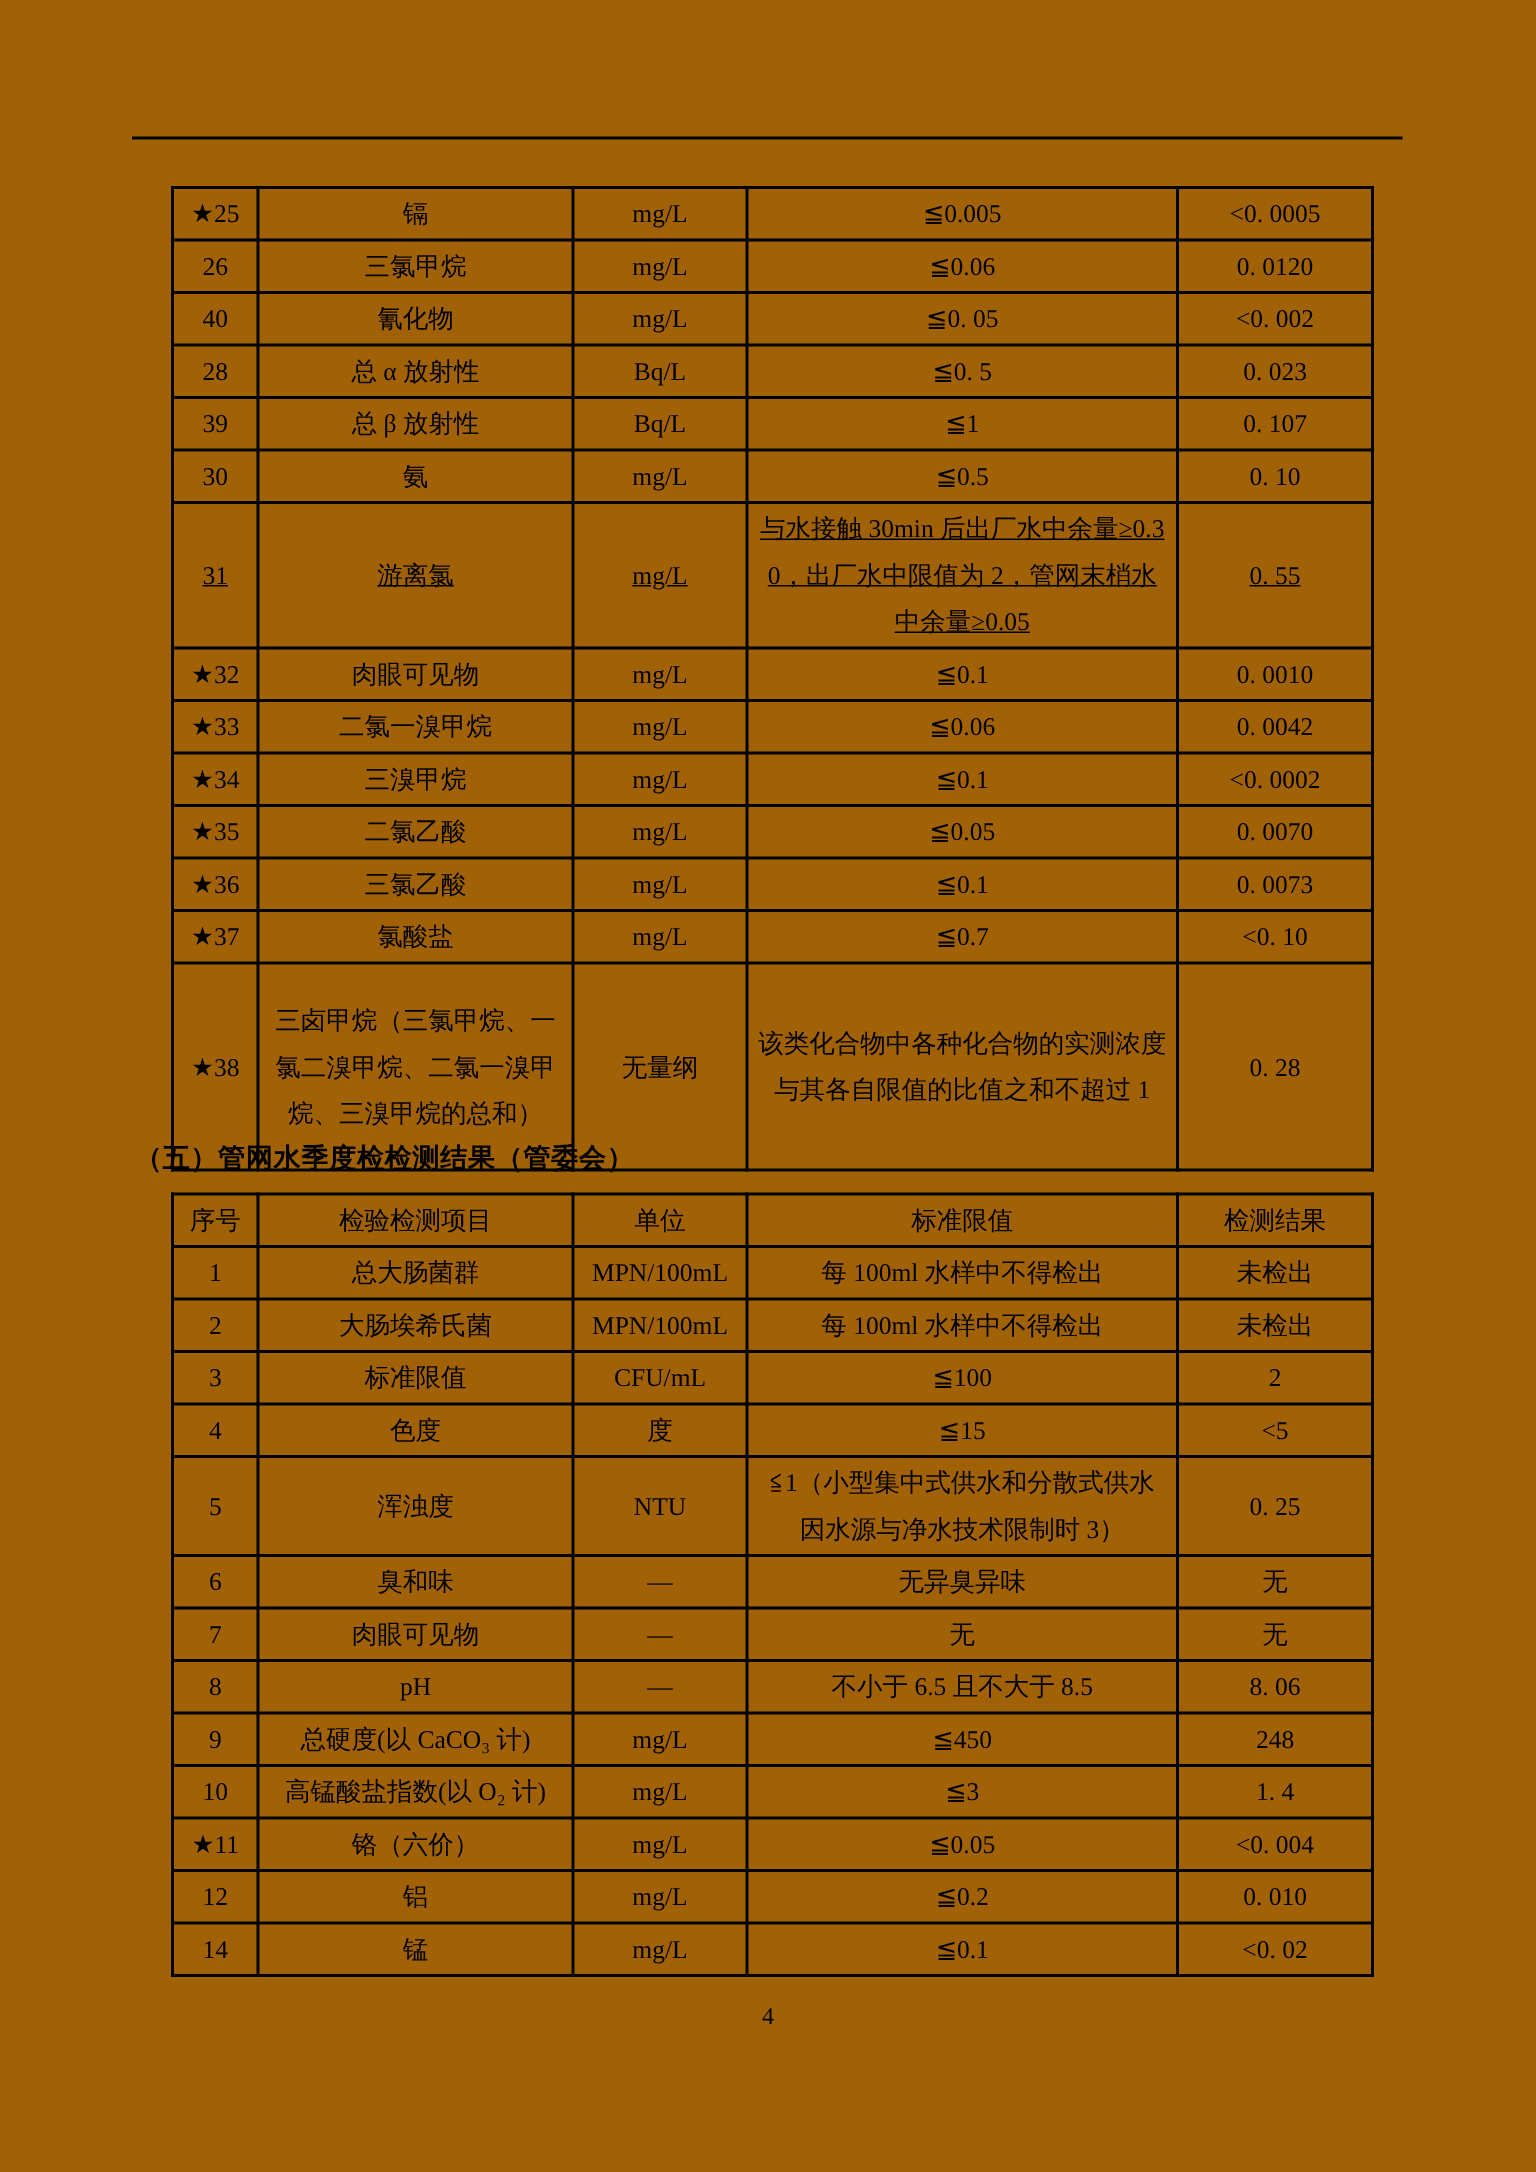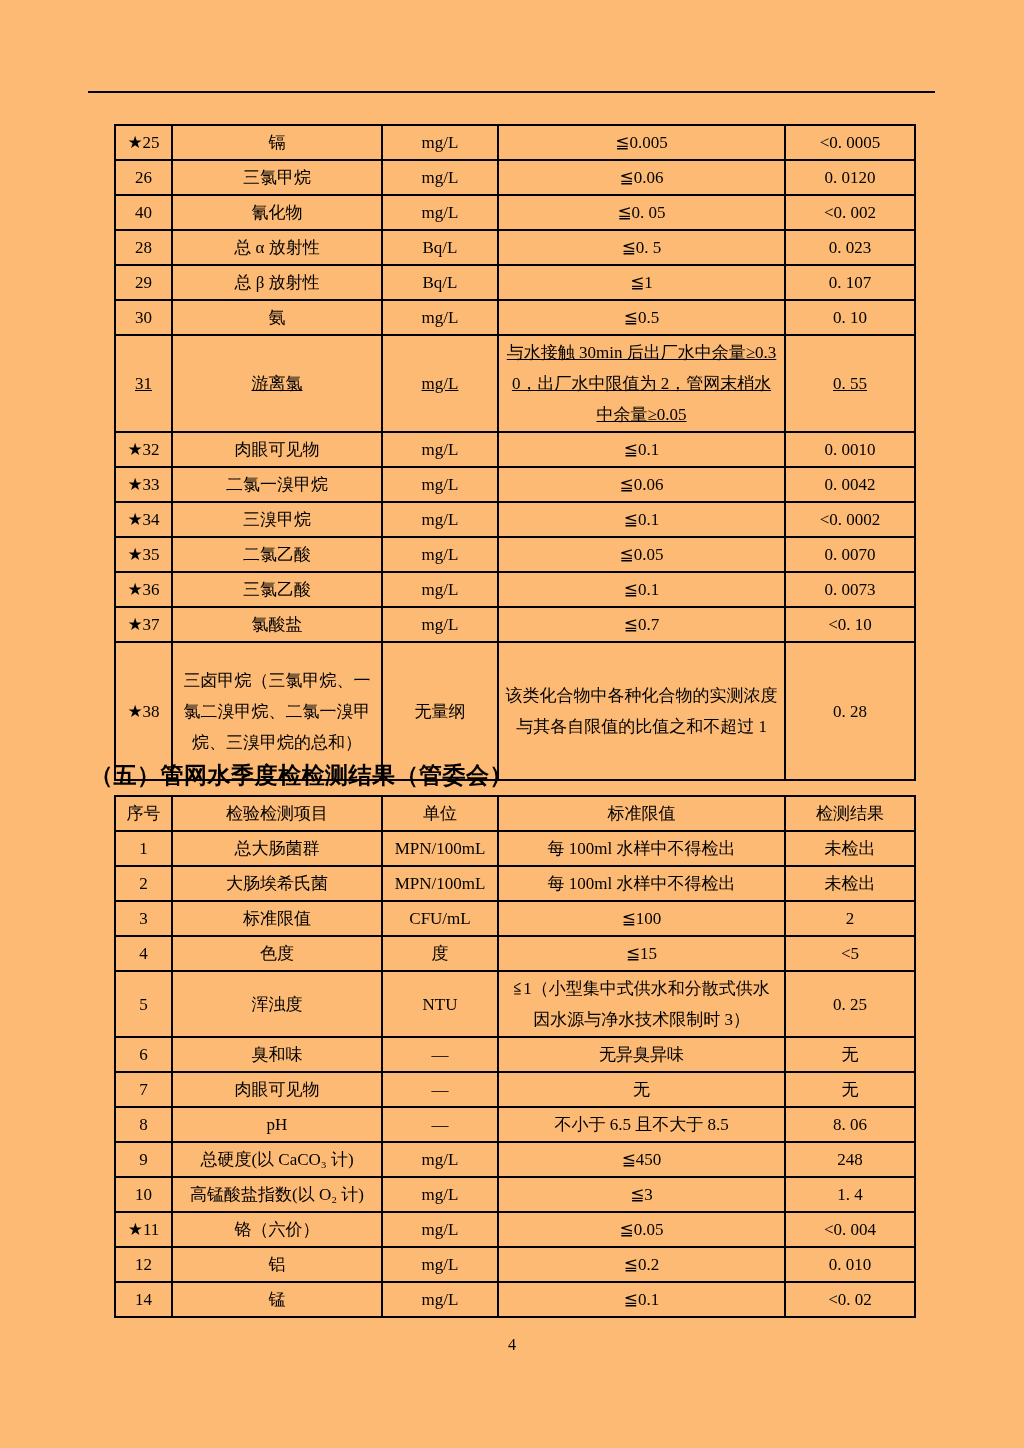--- a/index.html
+++ b/index.html
@@ -4,21 +4,21 @@
 <style>
   html, body { margin: 0; padding: 0; }
   body {
     width: 1024px; height: 1448px;
     background: #ffffff;
     color: #000000;
     font-family: "Liberation Serif", "DejaVu Serif", serif;
     position: relative;
     overflow: hidden;
   }
-  .page { position: absolute; inset: 0; background: #fdba74; }
+  .page { position: absolute; inset: 0; background: #a16207; }
 
   .header-rule {
     position: absolute;
     left: 88px; top: 91px;
     width: 847px; height: 2px;
     background: #000;
   }
 
   table.report {
     position: absolute;
@@ -48,21 +48,21 @@
   col.c-result { width: 130px; }
 
   
   #table1 tbody tr:nth-of-type(7)  td { height: 92px; text-decoration: underline; }
   #table1 tbody tr:nth-of-type(14) td { height: 134px; }
   #table2 tbody tr:nth-of-type(5)  td { height: 60px; }
 
   .section-heading {
     position: absolute;
     left: 90px; top: 760px;
-    font-size: 23px;
+    font-size: 18px;
     font-weight: bold;
     letter-spacing: 0.5px;
     white-space: nowrap;
   }
 
   .page-number {
     position: absolute;
     left: 0; top: 1336px;
     width: 1024px;
     text-align: center;
@@ -112,21 +112,21 @@
 
         <tr>
           <td>28</td>
           <td>总 α 放射性</td>
           <td>Bq/L</td>
           <td>≦0. 5</td>
           <td>0. 023</td>
         </tr>
 
         <tr>
-          <td>29</td>
+          <td>39</td>
           <td>总 β 放射性</td>
           <td>Bq/L</td>
           <td>≦1</td>
           <td>0. 107</td>
         </tr>
 
         <tr>
           <td>30</td>
           <td>氨</td>
           <td>mg/L</td>

